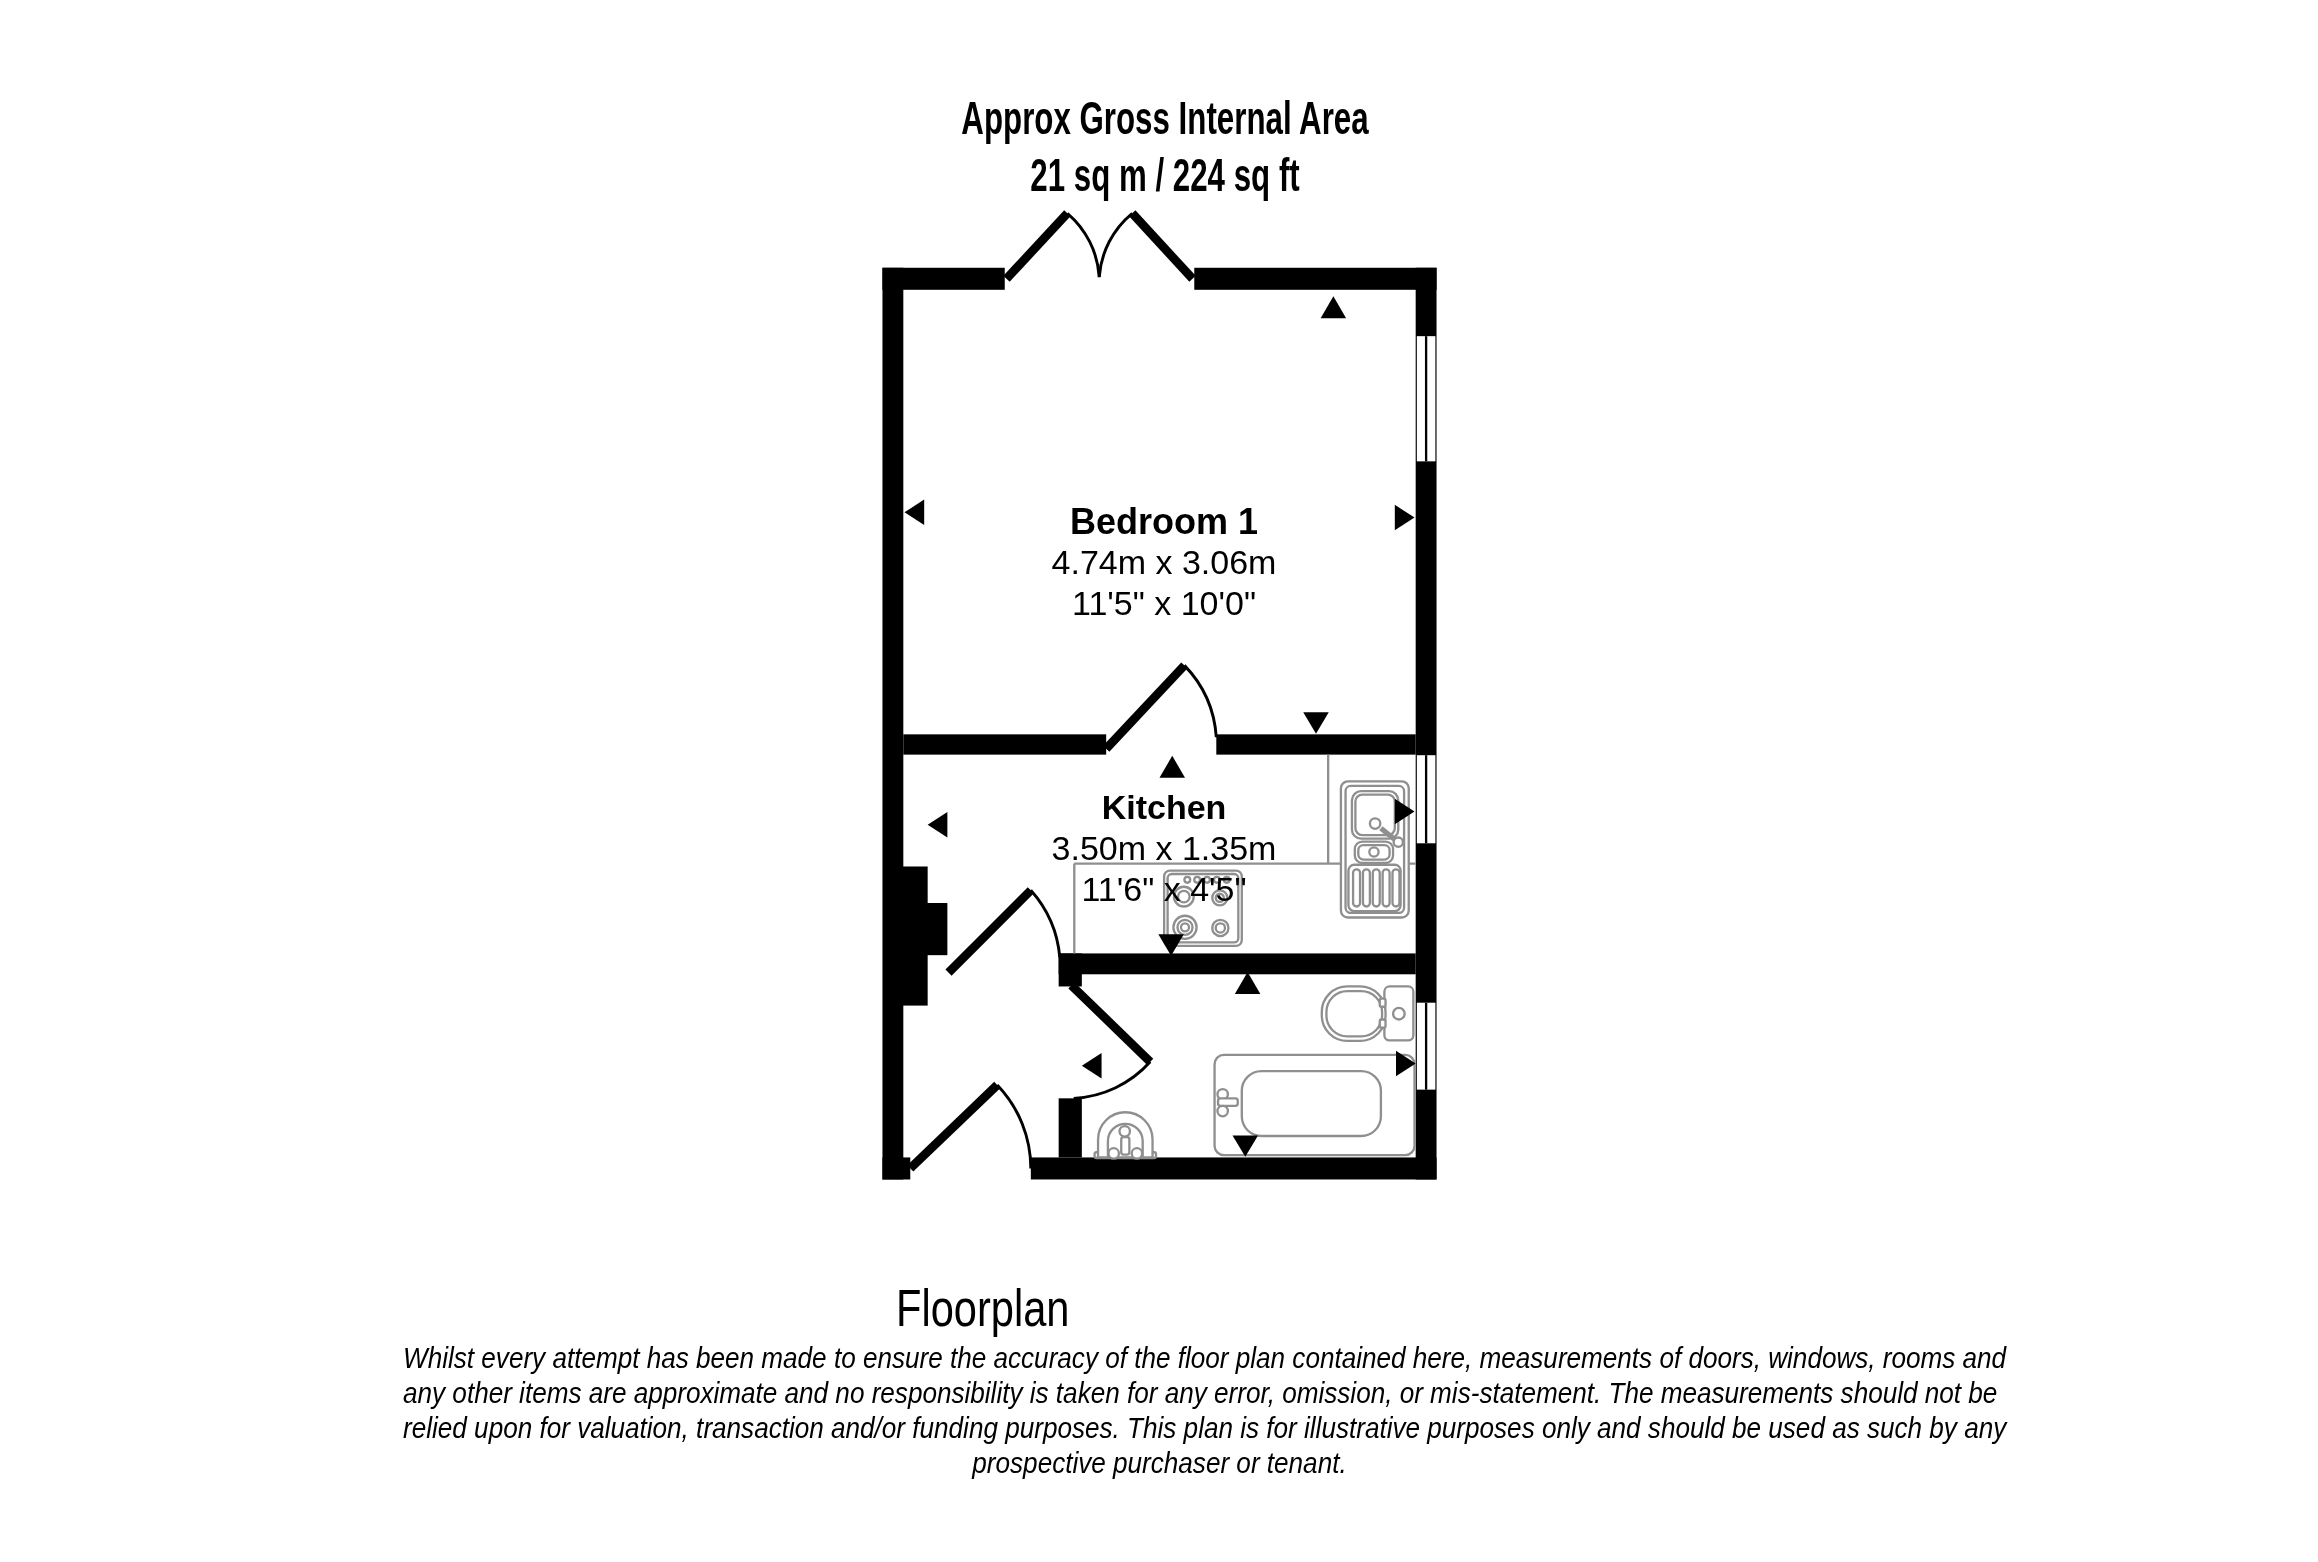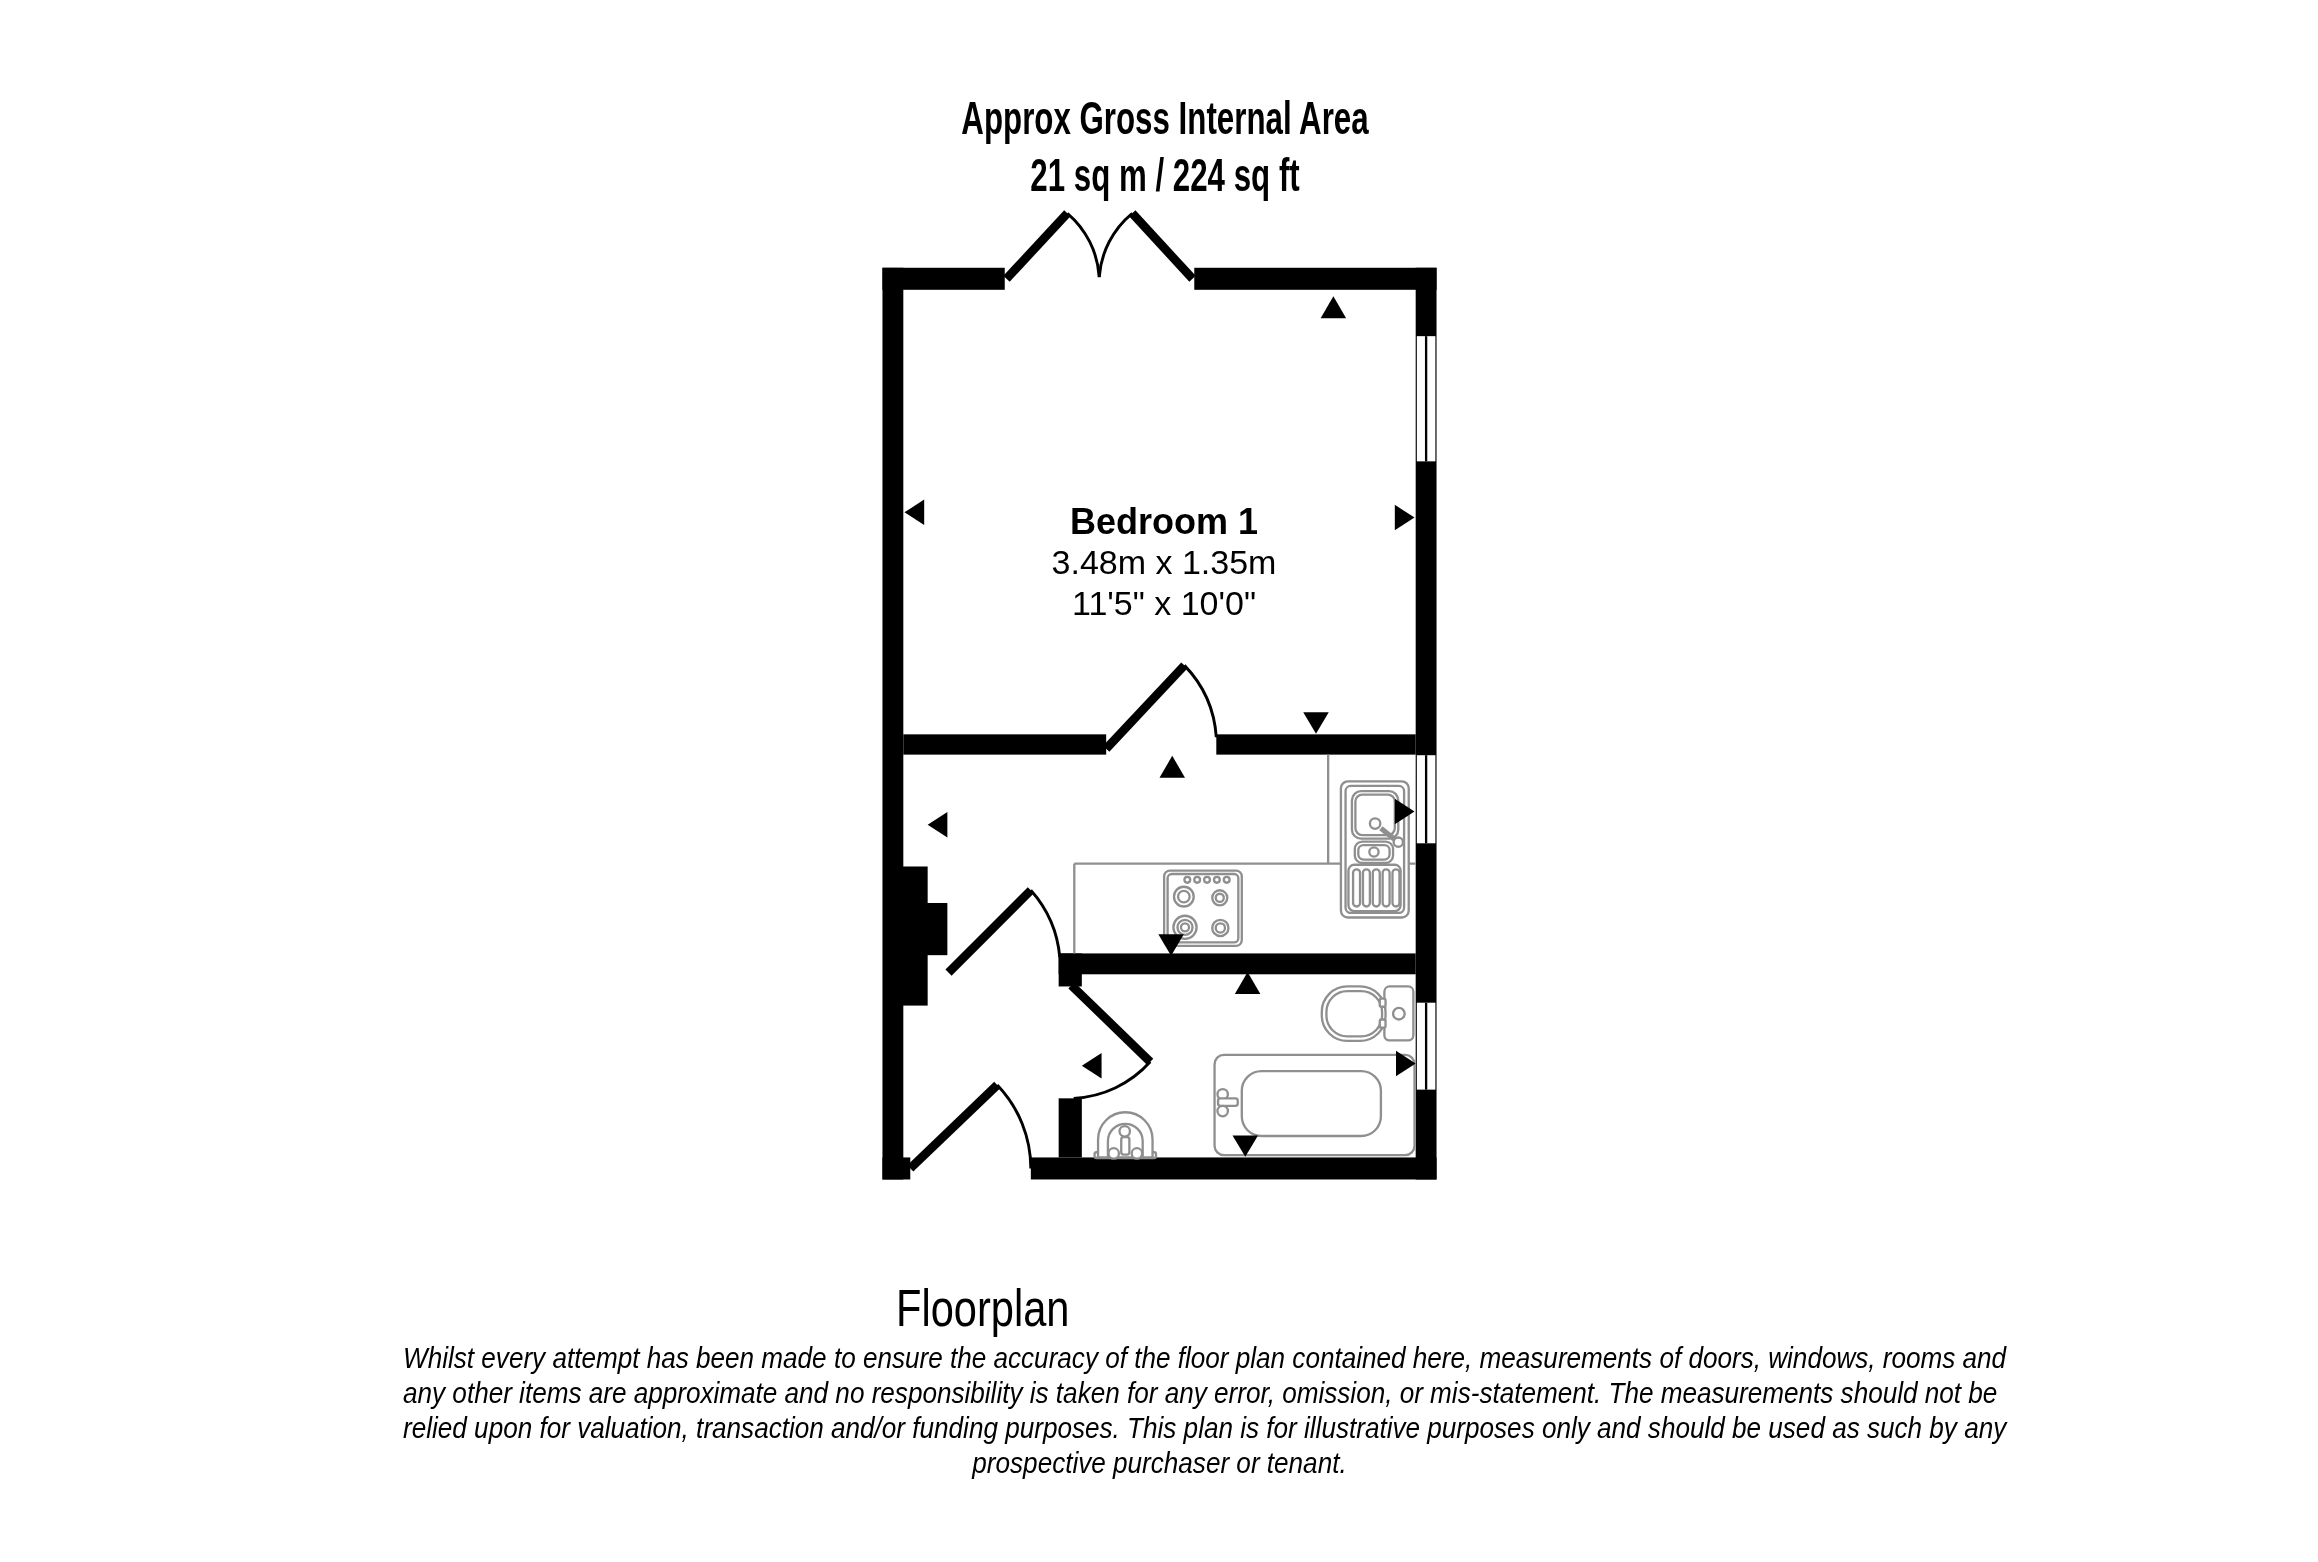--- a/index.html
+++ b/index.html
@@ -176,24 +176,29 @@
     </g>
   </svg>
 
   <div id="header" class="txt center-block">
     <span class="line">Approx Gross Internal Area</span>
     <span class="line">21 sq m / 224 sq ft</span>
   </div>
 
   <div id="label-bedroom" class="txt center-block room-label">
     <span class="line room-name">Bedroom 1</span>
-    <span class="line room-dim">3.48m x 1.35m</span>
+    <span class="line room-dim">4.74m x 3.06m</span>
     <span class="line room-dim">11'5" x 10'0"</span>
   </div>
 
+  <div id="label-kitchen" class="txt center-block room-label">
+    <span class="line room-name">Kitchen</span>
+    <span class="line room-dim">3.50m x 1.35m</span>
+    <span class="line room-dim">11'6" x 4'5"</span>
+  </div>
 
 
   <div id="caption" class="txt">Floorplan</div>
 
   <div id="disclaimer" class="txt center-block">
     <span class="line">Whilst every attempt has been made to ensure the accuracy of the floor plan contained here, measurements of doors, windows, rooms and</span>
     <span class="line">any other items are approximate and no responsibility is taken for any error, omission, or mis-statement. The measurements should not be</span>
     <span class="line">relied upon for valuation, transaction and/or funding purposes. This plan is for illustrative purposes only and should be used as such by any</span>
     <span class="line">prospective purchaser or tenant.</span>
   </div>

